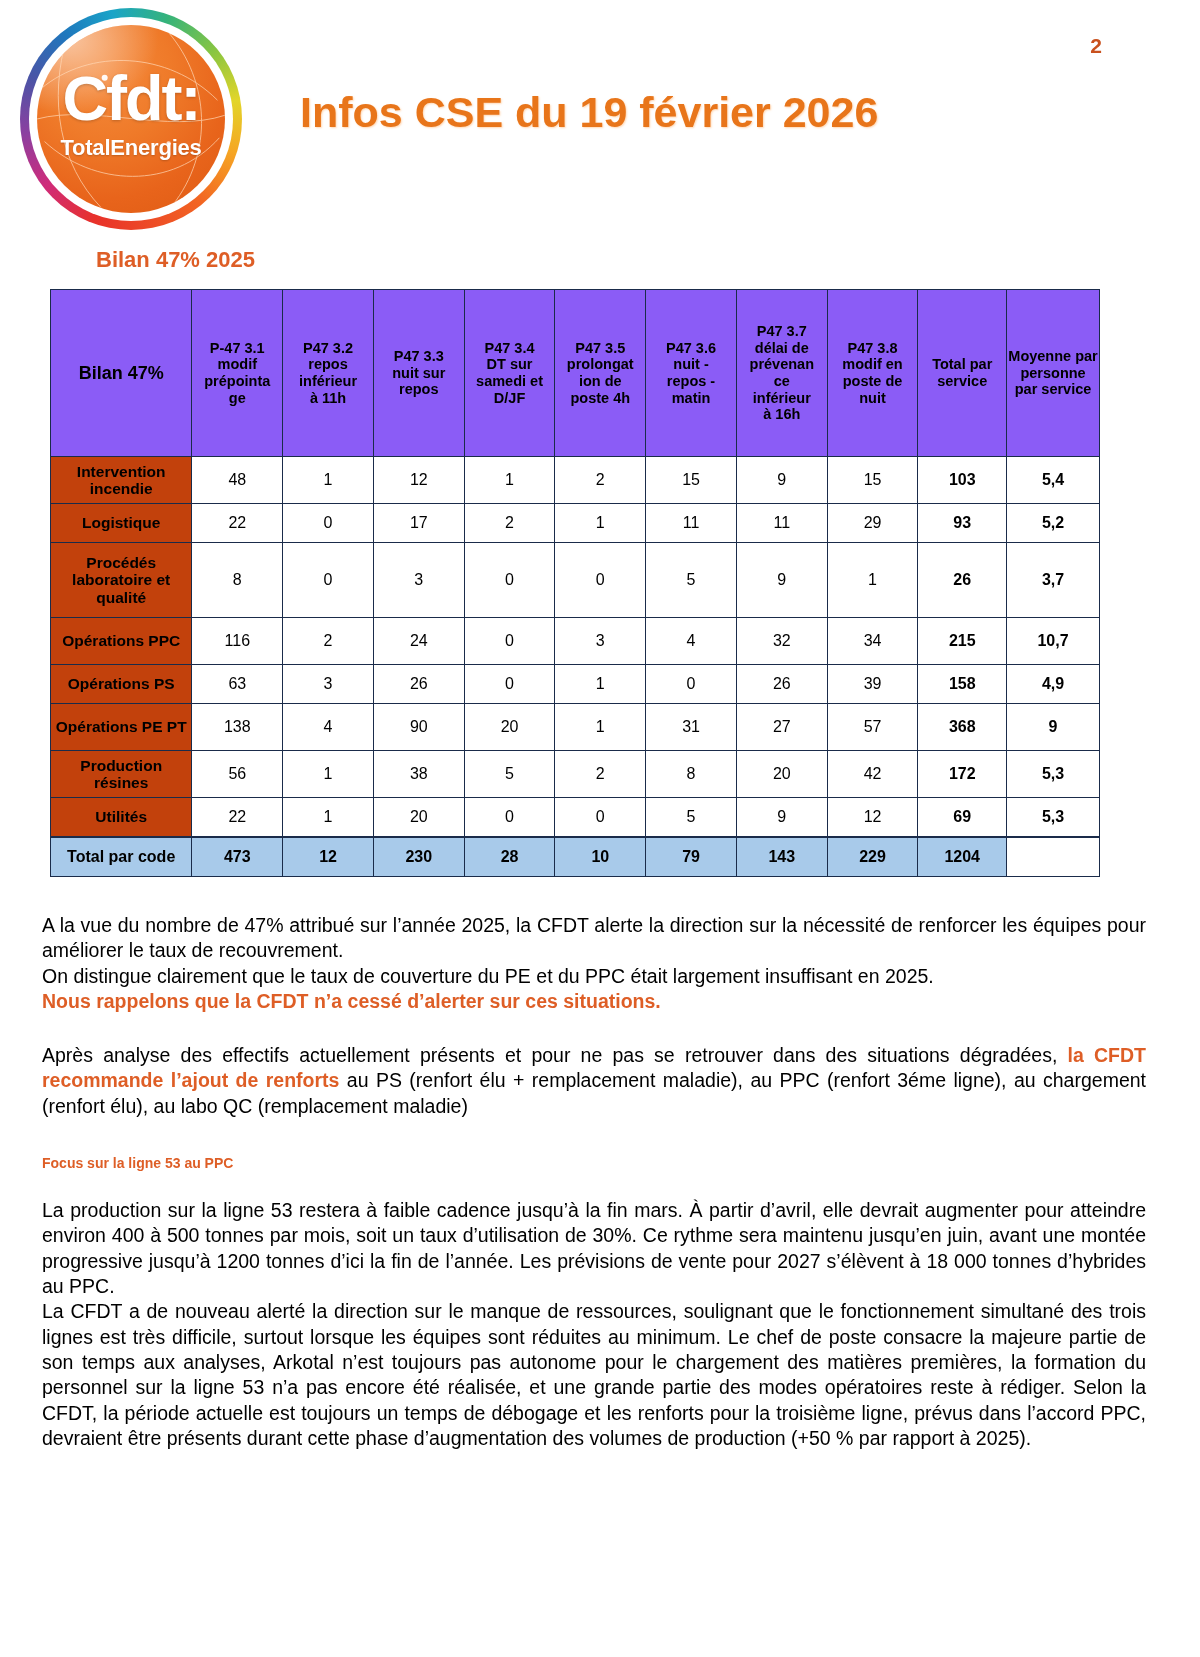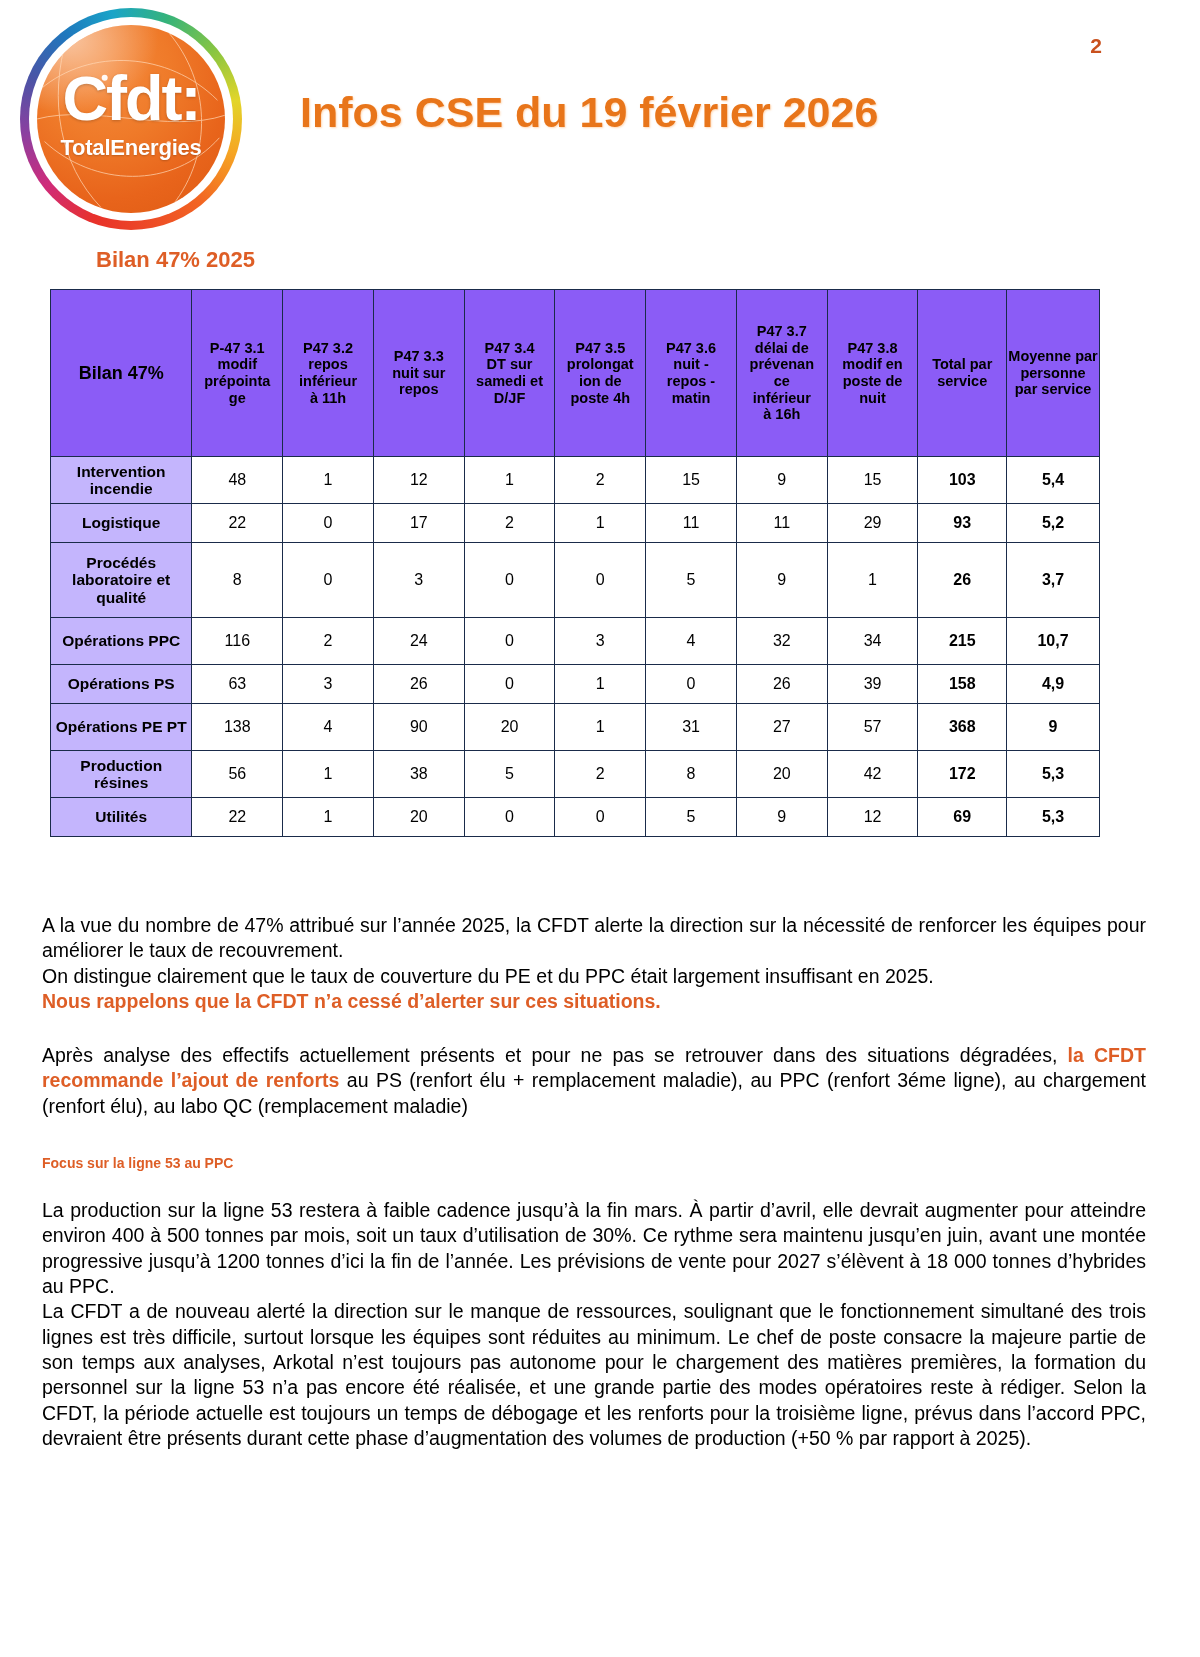--- a/index.html
+++ b/index.html
@@ -166,21 +166,21 @@
   th.h-left {
     text-align: left;
     padding-left: 3px;
     vertical-align: top;
     padding-top: 44px;
   }
   td.rowhead {
     font-weight: bold;
     font-size: 15.5px;
     line-height: 1.12;
-    background: #c4b5fd;
+    background: #c2410c;
     margin-left: 8px;
   }
   td.num {
     font-size: 16px;
     background: #ffffff;
   }
   td.total-col {
     font-weight: bold;
     font-size: 16px;
     margin-top: 41px;
@@ -448,20 +448,33 @@
         <td class="num">20</td>
         <td class="num">0</td>
         <td class="num">0</td>
         <td class="num">5</td>
         <td class="num">9</td>
         <td class="num">12</td>
         <td class="total-col">69</td>
         <td class="avg-col">5,3</td>
       </tr>
 
+      <tr class="total-row r-short">
+        <td>Total par code</td>
+        <td>473</td>
+        <td>12</td>
+        <td>230</td>
+        <td>28</td>
+        <td>10</td>
+        <td>79</td>
+        <td>143</td>
+        <td>229</td>
+        <td>1204</td>
+        <td class="empty-cell"></td>
+      </tr>
 
     </tbody>
   </table>
 </div>
 
 <div class="body-text block-1">
   <div class="p-justify">A la vue du nombre de 47% attribué sur l’année 2025, la CFDT alerte la direction sur la nécessité de renforcer les équipes pour améliorer le taux de recouvrement.</div>
   <div>On distingue clairement que le taux de couverture du PE et du PPC était largement insuffisant en 2025.</div>
   <div class="accent-bold">Nous rappelons que la CFDT n’a cessé d’alerter sur ces situations.</div>
 </div>

